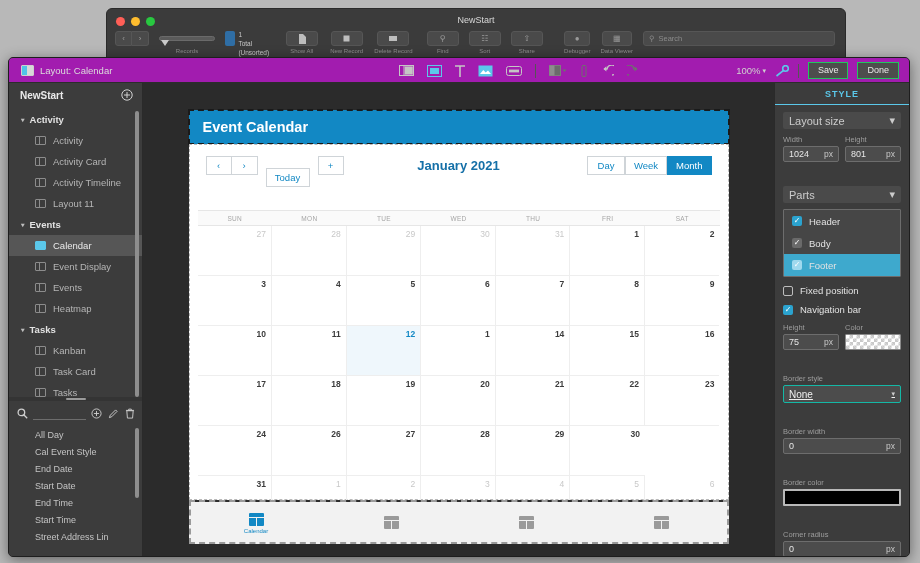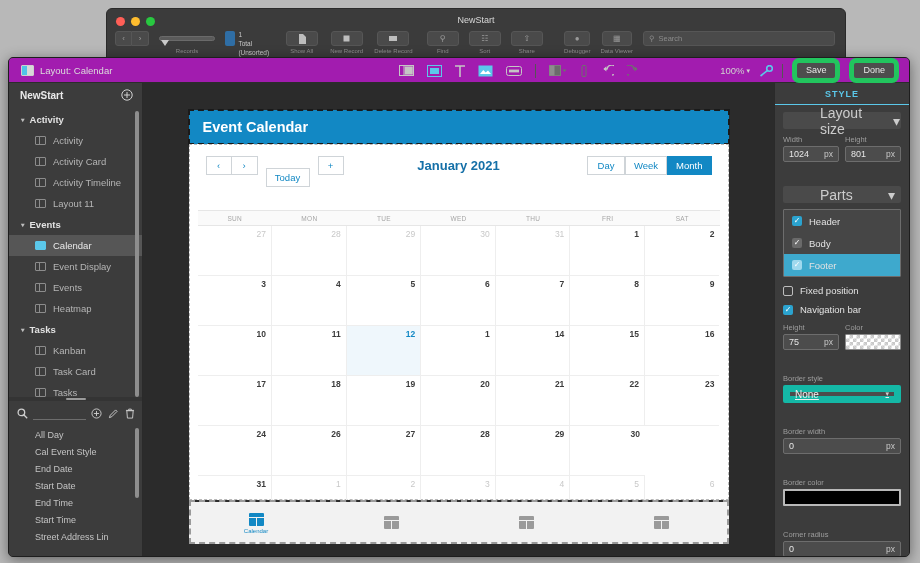--- a/index.html
+++ b/index.html
@@ -100,21 +100,21 @@
   .tool.dim { color: #6f6f6f; }
   .tool.accent svg { color: #5bc8ea; }
   .tool-sep { width: 1px; height: 14px; background: #555; }
 
   .right-tools {
     position: absolute; right: 10px; top: 0; height: 25px;
     display: flex; align-items: center; gap: 9px;
   }
   .zoom-ctl { font-size: 9.5px; color: #d0d0d0; display: flex; align-items: center; gap: 2px; }
   .btn-sd {
-    background: #4d4d4d; border: 5px solid #22c55e; border-radius: 7px;
+    background: #4d4d4d; border: 1px solid #22c55e; border-radius: 0;
     color: #e8e8e8; font-size: 9px; padding: 2px 9px; line-height: 1.25;
   }
 
   .app-body { flex: 1; display: flex; min-height: 0; }
 
   
   .sidebar {
     width: 134px; background: #3c3c3c; border-right: 1px solid #2a2a2a;
     display: flex; flex-direction: column; flex: none;
   }
@@ -269,21 +269,21 @@
     height: 22px; display: flex; align-items: center; justify-content: center;
     border-bottom: 1px solid #5bc8ea;
   }
   .insp-tab { font-size: 9px; color: #5bc8ea; letter-spacing: 1px; font-weight: bold; }
   .insp-scroll { flex: 1; overflow: hidden; padding: 7px 8px 0; }
   .section-head {
     background: #4a4a4a; border-radius: 2px; height: 17px;
     display: flex; align-items: center; justify-content: space-between;
     padding: 0 6px; margin-bottom: 6px;
   }
-  .section-head span { font-size: 14px; color: #cccccc; margin-left: 31px; }
+  .section-head span { font-size: 11px; color: #cccccc; }
   .fld-label { font-size: 7.5px; color: #9d9d9d; margin-bottom: 2px; }
   .row2 { display: flex; gap: 6px; }
   .col { flex: 1; }
   .inp {
     background: #4c4c4c; border: 1px solid #6d6d6d; border-radius: 2px;
     height: 16px; display: flex; align-items: center; justify-content: space-between;
     padding: 0 5px; font-size: 9px; color: #e6e6e6;
   }
   .inp .unit { color: #c6c6c6; font-size: 8.5px; }
   .mb6 { margin-bottom: 24px; }
@@ -313,21 +313,21 @@
     height: 16px; border: 1px solid #8a8a8a; border-radius: 1px;
     background-image:
       linear-gradient(45deg, #c9c9c9 25%, transparent 25%, transparent 75%, #c9c9c9 75%),
       linear-gradient(45deg, #c9c9c9 25%, #ffffff 25%, #ffffff 75%, #c9c9c9 75%);
     background-size: 7px 7px; background-position: 0 0, 3.5px 3.5px;
   }
   .swatch-black {
     height: 17px; border: 2px solid #b9b9b9; border-radius: 1px; background: #000;
   }
   .sel-ctl {
-    background: #4c4c4c; border: 7px solid #14b8a6; border-radius: 2px;
+    background: #4c4c4c; border: 1px solid #14b8a6; border-radius: 2px;
     height: 18px; display: flex; align-items: center; justify-content: space-between;
     padding: 0 5px; font-size: 10px; color: #efefef; text-decoration: underline;
   }
   .caret { font-size: 7px; color: #d0d0d0; }
   svg { display: block; }
 </style>
 </head>
 <body>
 <div id="root">
 

